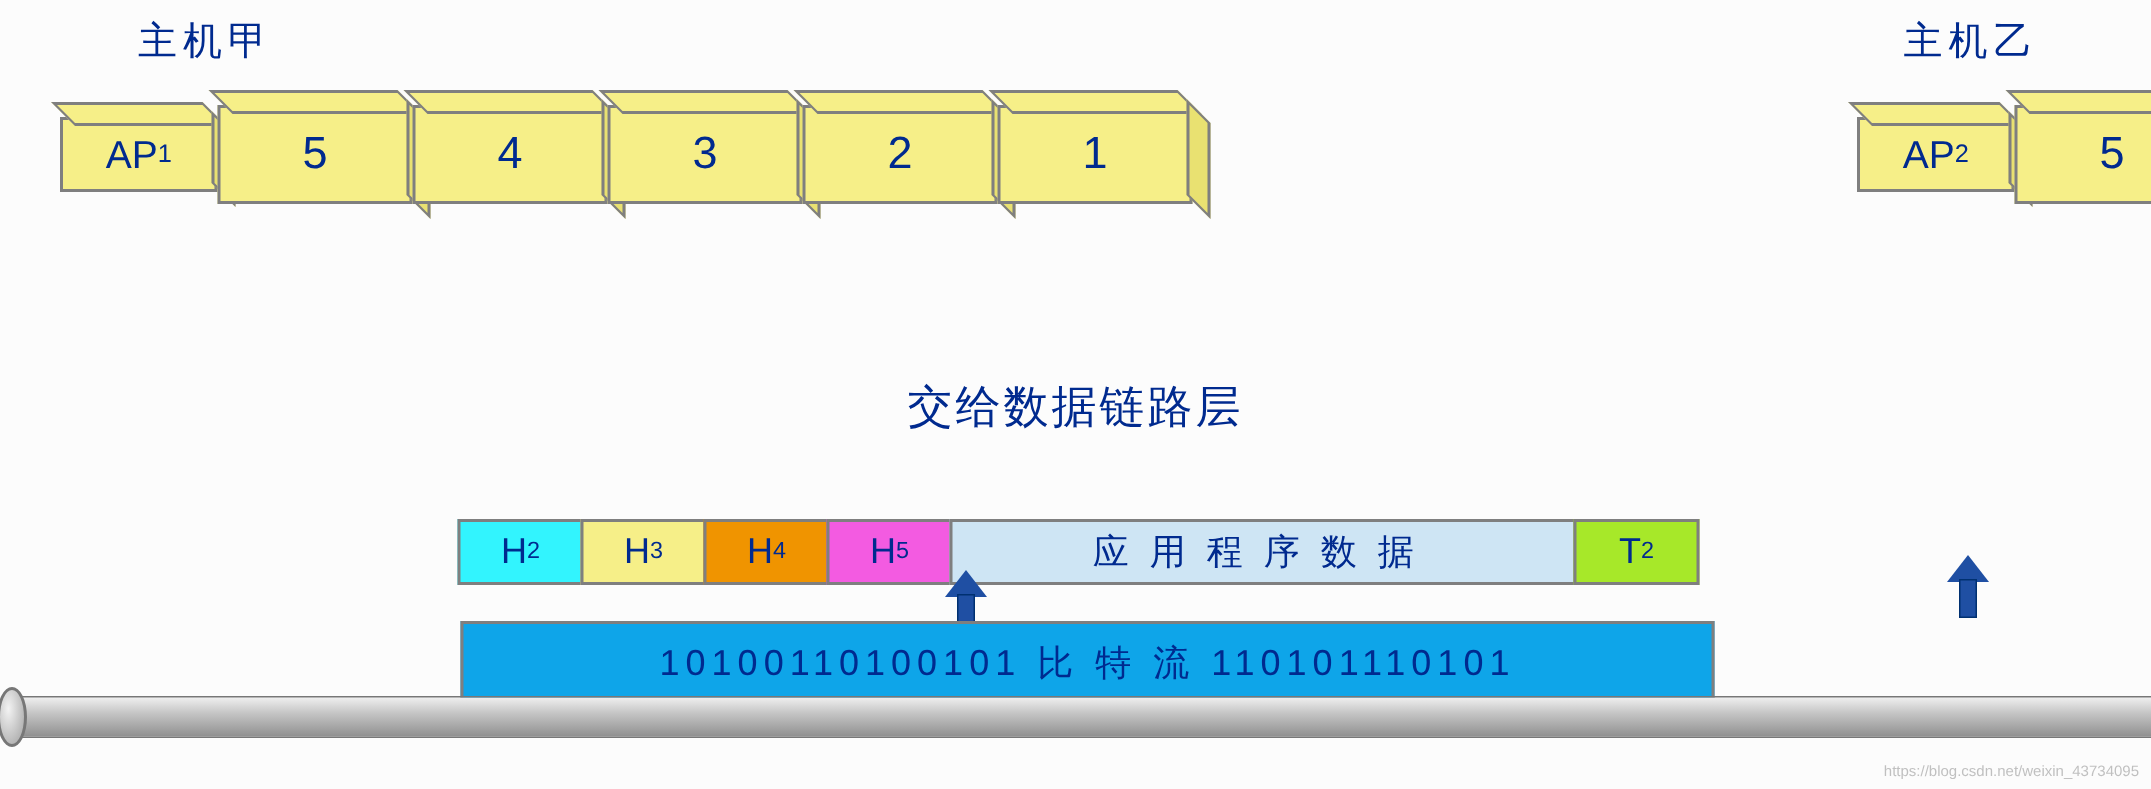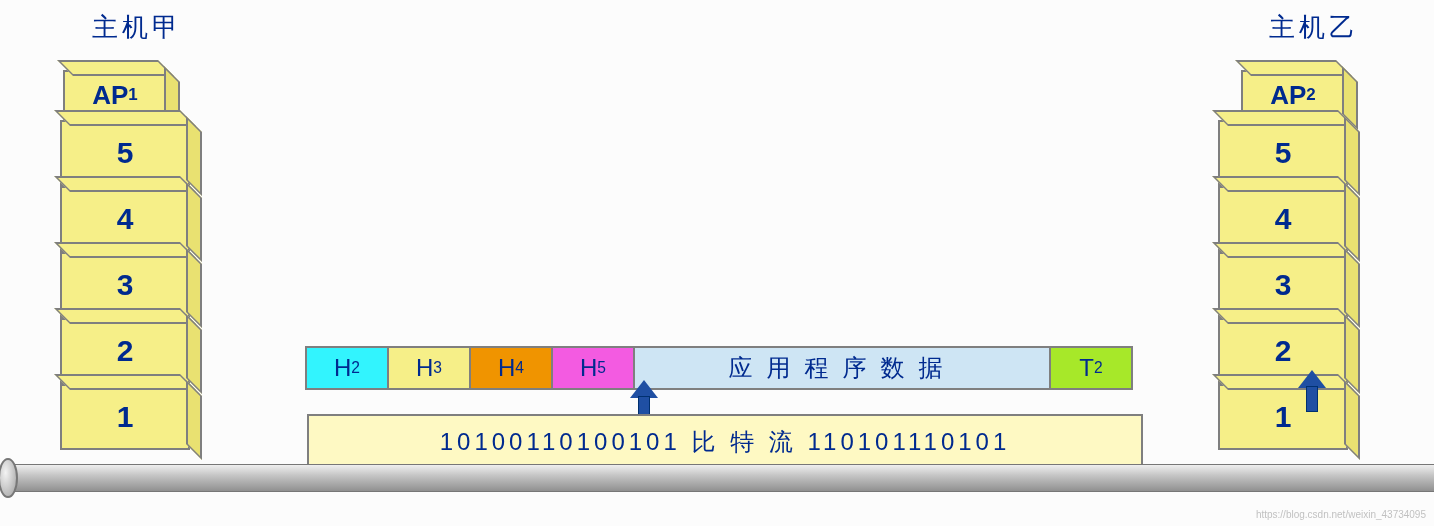--- a/index.html
+++ b/index.html
@@ -14,23 +14,22 @@
   .host-label {
     position: absolute;
     color: #002a8f;
     font-size: 26px;
     font-weight: 400;
     letter-spacing: 4px;
   }
   .stack {
     position: absolute;
     display: flex;
-    flex-direction: column;
-    align-items: center;
-    font-weight: bold;
+    flex-direction: row;
+    align-items: center;
   }
   .box3d {
     position: relative;
     background: #f6ef88;
     border: 2px solid #7f7f7f;
     color: #002a8f;
     display: flex;
     align-items: center;
     justify-content: center;
     font-size: 30px;
@@ -93,21 +92,21 @@
   }
   .seg-H2 { background: #32f4fe; width: 84px; }
   .seg-H3 { background: #f6ef88; width: 84px; }
   .seg-H4 { background: #f09400; width: 84px; }
   .seg-H5 { background: #f35be1; width: 84px; }
   .seg-data { background: #cee5f4; width: 418px; letter-spacing: 14px; padding-left: 1px; }
   .seg-T2 { background: #a7e829; width: 84px; }
 
   .bitrow {
     position: absolute;
-    background: #fef9c3;
+    background: #0ea5e9;
     border: 2px solid #7f7f7f;
     height: 55px;
     display: flex;
     align-items: center;
     justify-content: center;
     color: #002a8f;
     font-size: 24px;
     letter-spacing: 4px;
   }
 
@@ -204,20 +203,21 @@
     </div>
   <div class="box3d layer-box">
       <span>2</span>
     </div>
   <div class="box3d layer-box">
       <span>1</span>
     </div>
 </div>
 
 <div class="center-title" style="top:252px;">
+  <div>交给数据链路层</div>
 </div>
 
 <div class="frame-row" style="left:307px; top:346px;">
   <div class="seg seg-H2">
       <span>H</span>
       <span class="sub">2</span>
     </div>
   <div class="seg seg-H3">
       <span>H</span>
       <span class="sub">3</span>

